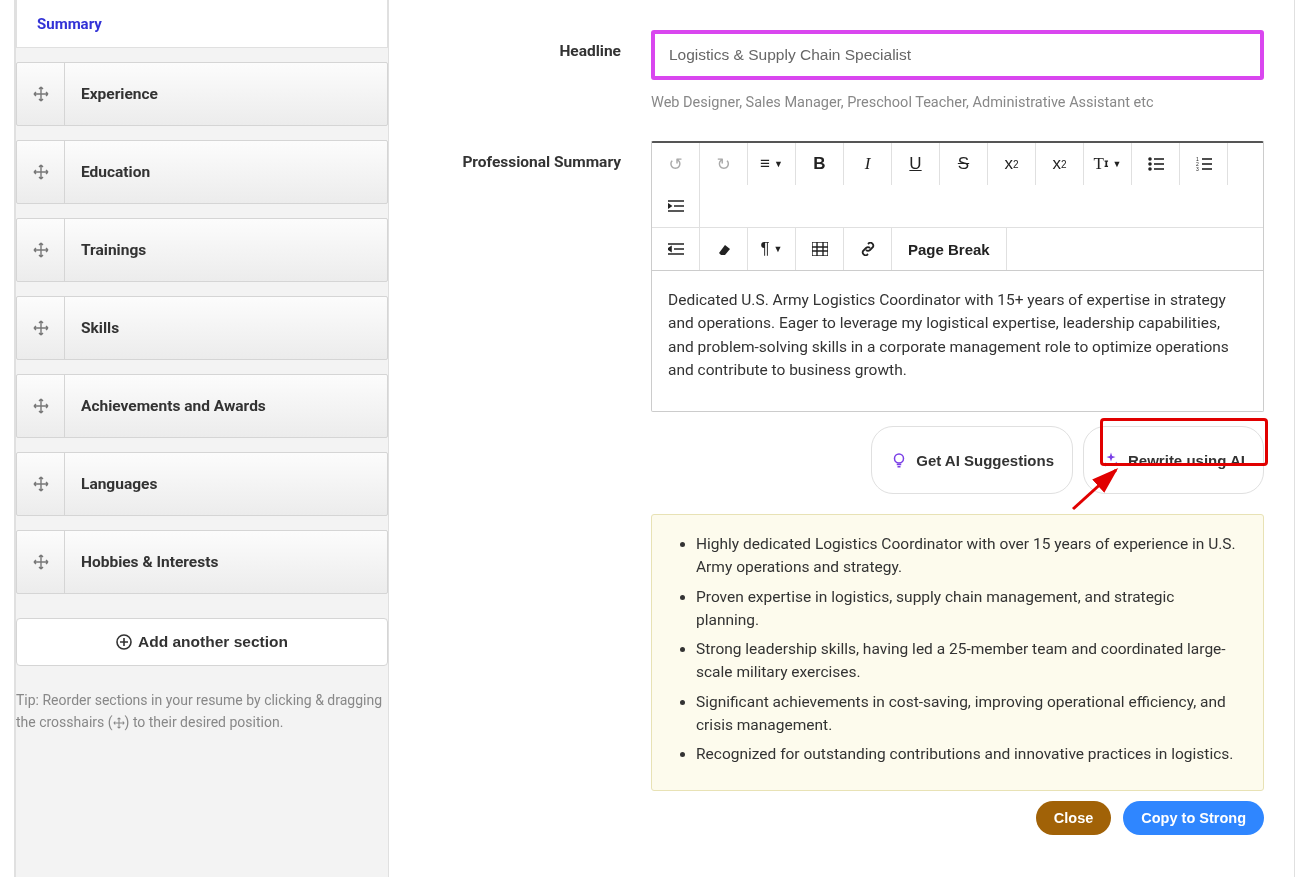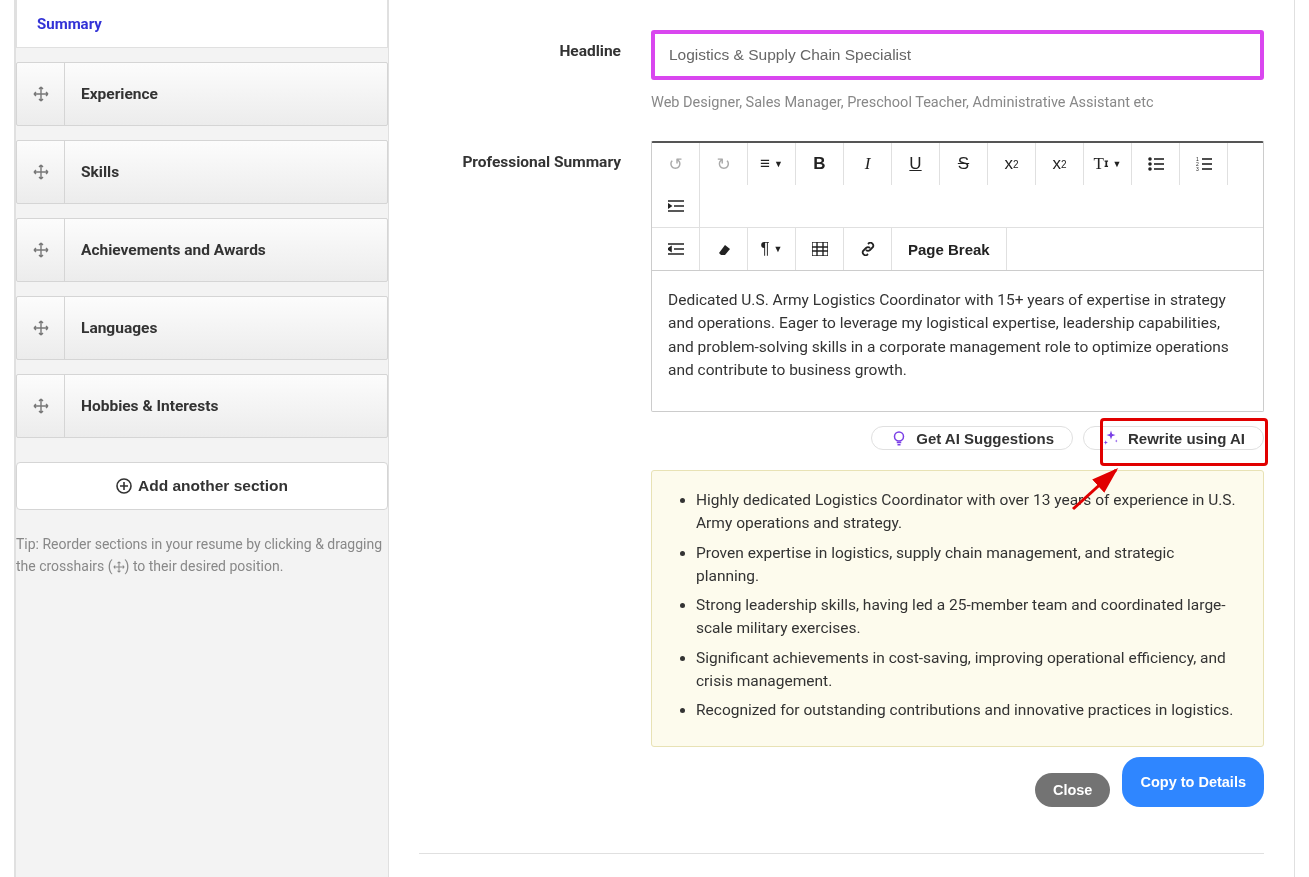--- a/index.html
+++ b/index.html
@@ -176,21 +176,21 @@
     margin-top: 14px;
     position: relative;
   }
   .ai-btn {
     display: inline-flex;
     align-items: center;
     gap: 8px;
     background: #fff;
     border: 1px solid #e0e0e0;
     border-radius: 22px;
-    padding: 2px 18px;
+    padding: 24px 18px;
     font-weight: 700;
     font-size: 15px;
     color: #333;
     cursor: pointer;
   }
   .ai-btn .bulb { color: #7a3fe6; }
   .red-box {
     position: absolute;
     border: 3px solid #e10000;
     border-radius: 4px;
@@ -233,21 +233,21 @@
   }
   .btn {
     border: none;
     border-radius: 18px;
     padding: 9px 18px;
     font-weight: 700;
     font-size: 14.5px;
     cursor: pointer;
     color: #fff;
   }
-  .btn-red { background: #737373; margin-top: 16px; }
+  .btn-red { background: #a16207; }
   .btn-blue { background: #2f86ff; }
 
   .divider {
     margin-top: 46px;
     border-top: 1px solid #e0e0e0;
   }
   .save-row { margin-top: 24px; }
   .save-btn {
     background: #ef4444;
     border: none;
@@ -278,21 +278,37 @@
 
     <div class="section-item">
       <div class="drag-handle">
         <svg width="16" height="16" viewBox="0 0 16 16" fill="none" stroke="#777" stroke-width="1.4">
             <path d="M8 1v14M1 8h14M8 1l-2 2M8 1l2 2M8 15l-2-2M8 15l2-2M1 8l2-2M1 8l2 2M15 8l-2-2M15 8l-2 2"></path>
           </svg>
       </div>
       <div class="section-label">Experience</div>
     </div>
 
-
+    <div class="section-item">
+      <div class="drag-handle">
+        <svg width="16" height="16" viewBox="0 0 16 16" fill="none" stroke="#777" stroke-width="1.4">
+            <path d="M8 1v14M1 8h14M8 1l-2 2M8 1l2 2M8 15l-2-2M8 15l2-2M1 8l2-2M1 8l2 2M15 8l-2-2M15 8l-2 2"></path>
+          </svg>
+      </div>
+      <div class="section-label">Education</div>
+    </div>
+
+    <div class="section-item">
+      <div class="drag-handle">
+        <svg width="16" height="16" viewBox="0 0 16 16" fill="none" stroke="#777" stroke-width="1.4">
+            <path d="M8 1v14M1 8h14M8 1l-2 2M8 1l2 2M8 15l-2-2M8 15l2-2M1 8l2-2M1 8l2 2M15 8l-2-2M15 8l-2 2"></path>
+          </svg>
+      </div>
+      <div class="section-label">Trainings</div>
+    </div>
 
     <div class="section-item">
       <div class="drag-handle">
         <svg width="16" height="16" viewBox="0 0 16 16" fill="none" stroke="#777" stroke-width="1.4">
             <path d="M8 1v14M1 8h14M8 1l-2 2M8 1l2 2M8 15l-2-2M8 15l2-2M1 8l2-2M1 8l2 2M15 8l-2-2M15 8l-2 2"></path>
           </svg>
       </div>
       <div class="section-label">Skills</div>
     </div>
 
@@ -469,31 +485,31 @@
                 <marker id="ah" markerWidth="10" markerHeight="10" refX="8" refY="3" orient="auto">
                   <path d="M0,0 L0,6 L9,3 z" fill="#e10000"></path>
                 </marker>
               </defs>
             <line x1="5" y1="45" x2="48" y2="6" stroke="#e10000" stroke-width="3" marker-end="url(#ah)"></line>
           </svg>
         </div>
 
         <div class="suggestions-panel">
           <ul>
-            <li>Highly dedicated Logistics Coordinator with over 13 years of experience in U.S. Army operations and strategy.</li>
+            <li>Highly dedicated Logistics Coordinator with over 15 years of experience in U.S. Army operations and strategy.</li>
             <li>Proven expertise in logistics, supply chain management, and strategic planning.</li>
             <li>Strong leadership skills, having led a 25-member team and coordinated large-scale military exercises.</li>
             <li>Significant achievements in cost-saving, improving operational efficiency, and crisis management.</li>
             <li>Recognized for outstanding contributions and innovative practices in logistics.</li>
           </ul>
         </div>
 
         <div class="panel-actions">
           <button class="btn btn-red">Close</button>
-          <button class="btn btn-blue">Copy to Details</button>
+          <button class="btn btn-blue">Copy to Strong</button>
         </div>
 
       </div>
     </div>
 
     <div class="divider"></div>
 
     <div class="save-row">
       <button class="save-btn">
         <span>

